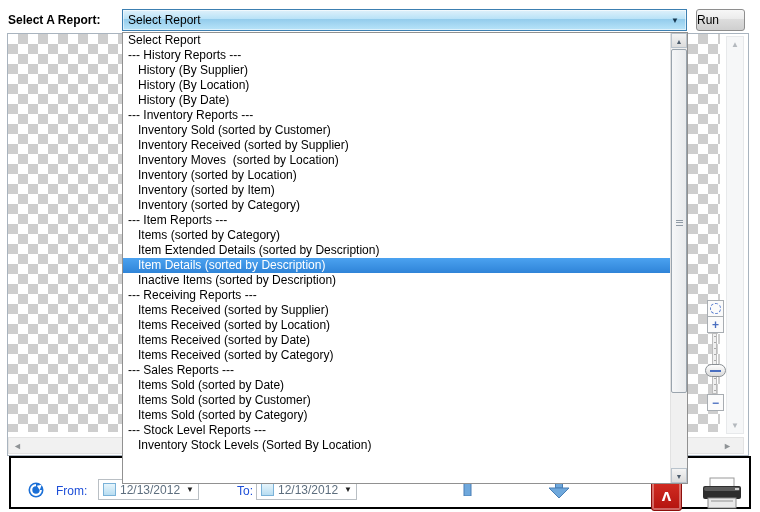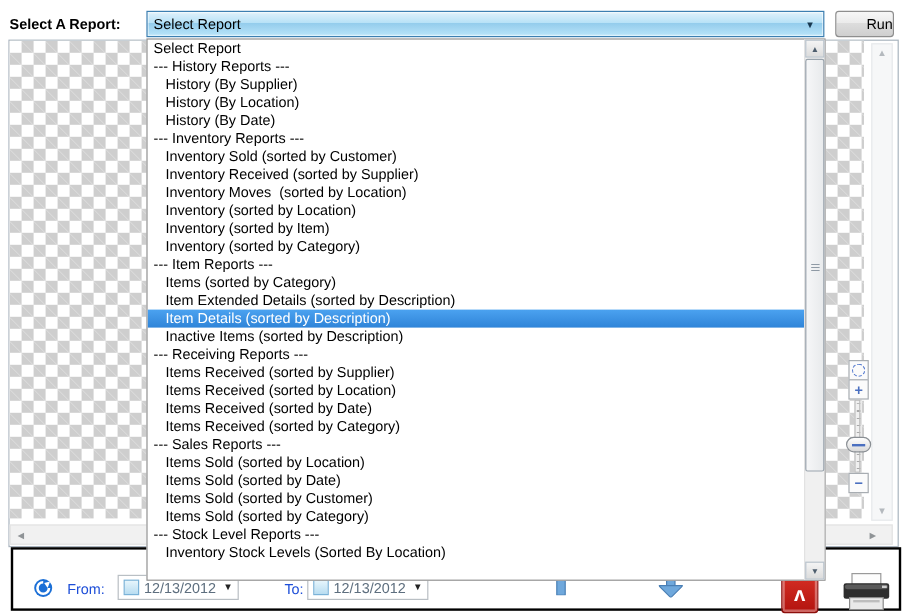--- a/index.html
+++ b/index.html
@@ -18,21 +18,21 @@
     background:linear-gradient(#dff1fb,#b8e2f7 45%,#93ccec 46%,#b9e4f9);
     box-shadow:inset 0 0 0 1px rgba(255,255,255,.55);
     display:flex;align-items:center;padding:0 5px;font-size:12px;color:#000;
   }
   .combo-text{flex:1;}
   .combo-arrow{font-size:8px;color:#16374f;padding-right:2px;}
   .run-btn{
     left:696px;top:9px;width:49px;height:22px;box-sizing:border-box;
     border:1px solid #8e8e8e;border-radius:3px;
     background:linear-gradient(#f7f7f7,#ebebeb 45%,#dddddd 46%,#cfcfcf);
-    font-size:12px;color:#000;text-align:right;line-height:20px;
+    font-size:12px;color:#000;text-align:left;line-height:20px;
   }
 
   
   .panel{left:7px;top:33px;width:742px;height:423px;box-sizing:border-box;
     border:1px solid #a9b4bf;background:#fff;z-index:1;}
   .checker{
     left:8px;top:34px;width:712px;height:398px;z-index:2;
     background-color:#ffffff;
     background-image:
       linear-gradient(45deg,#cecece 25%,transparent 25%,transparent 75%,#cecece 75%),
@@ -215,21 +215,20 @@
       <div class="dd-item indent">Items (sorted by Category)</div>
       <div class="dd-item indent">Item Extended Details (sorted by Description)</div>
       <div class="dd-item indent selected">Item Details (sorted by Description)</div>
       <div class="dd-item indent">Inactive Items (sorted by Description)</div>
       <div class="dd-item">--- Receiving Reports ---</div>
       <div class="dd-item indent">Items Received (sorted by Supplier)</div>
       <div class="dd-item indent">Items Received (sorted by Location)</div>
       <div class="dd-item indent">Items Received (sorted by Date)</div>
       <div class="dd-item indent">Items Received (sorted by Category)</div>
       <div class="dd-item">--- Sales Reports ---</div>
-      <div class="dd-item indent">Items Sold (sorted by Location)</div>
       <div class="dd-item indent">Items Sold (sorted by Date)</div>
       <div class="dd-item indent">Items Sold (sorted by Customer)</div>
       <div class="dd-item indent">Items Sold (sorted by Category)</div>
       <div class="dd-item">--- Stock Level Reports ---</div>
       <div class="dd-item indent">Inventory Stock Levels (Sorted By Location)</div>
     </div>
   <div class="dd-scroll">
     <div class="dd-sbtn up">▲</div>
     <div class="dd-thumb">
       <div class="grip"></div>

